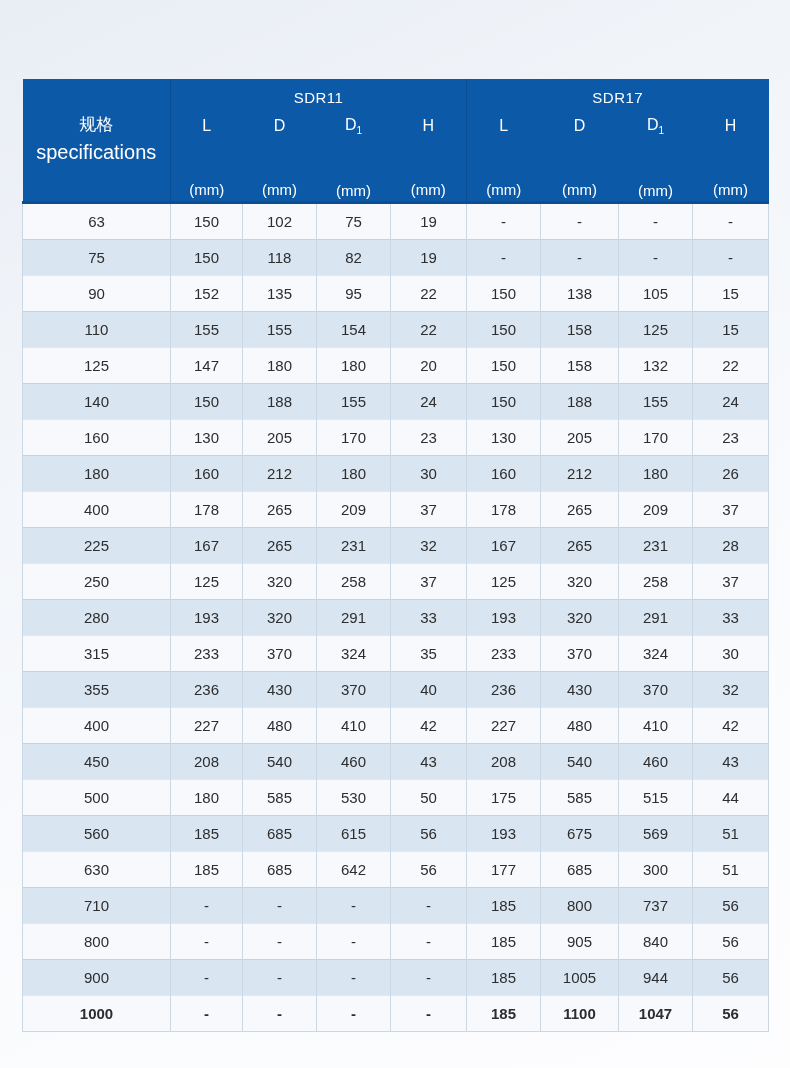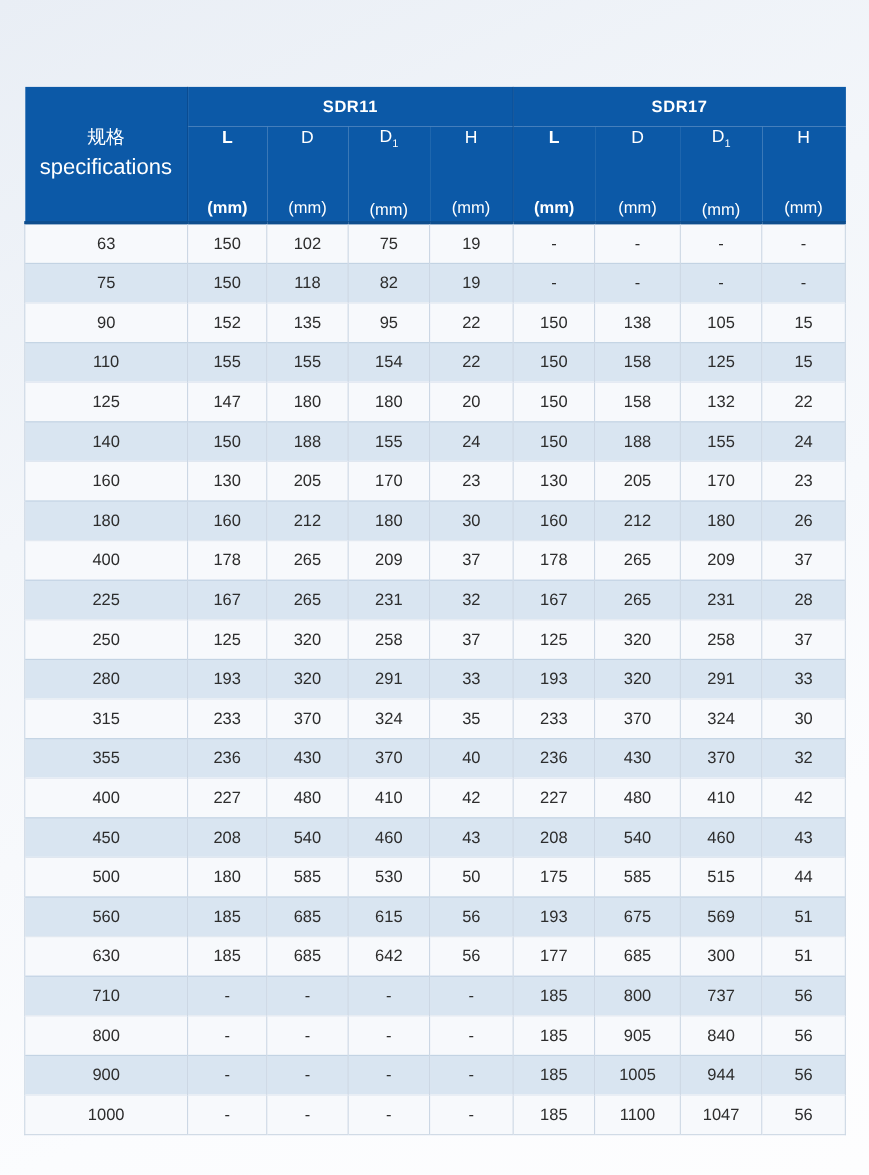--- a/index.html
+++ b/index.html
@@ -37,21 +37,21 @@
     line-height: 1.45;
     border-bottom: 3px solid #0e4e8e;
   }
   th.spec-th .cn { font-size: 17px; }
   th.spec-th .en { font-size: 20px; }
   tr.group-row th.group-th {
     height: 36px;
     font-size: 15px;
     letter-spacing: 0.5px;
   }
-  .hdr-divide { border-left: 1px solid #0a4c92; font-weight: bold; }
+  .hdr-divide { border-left: 1px solid #0a4c92; }
   tr.sub-row th {
     height: 52px;
     font-size: 15px;
     line-height: 1.3;
     border-bottom: 3px solid #0e4e8e;
   }
   tr.sub-row th .sym { font-size: 16px; }
   tr.sub-row th sub { font-size: 10px; }
   tr.sub-row th .unit { font-size: 15px; margin-top: 44px; }
   
@@ -64,21 +64,21 @@
     padding: 0;
   }
   tbody td:first-child { border-left: 1px solid #ccd7e4; }
   tbody tr:nth-child(odd)  { background: #f7f9fc; }
   tbody tr:nth-child(even) { background: #d9e5f1; }
   tbody tr { border-top: 1px solid #e0e7f0; margin-top: 25px; }
   tbody tr:nth-child(even) { border-top: 1px solid #c3d3e3; }
   tbody tr:first-child { border-top: none; }
   tbody tr td:first-child { border-left: 1px solid #ccd7e4; }
   tbody tr td:last-child  { border-right: 1px solid #ccd7e4; }
-  tbody tr:last-child td  { border-bottom: 1px solid #ccd7e4; }
+  tbody tr:last-child td  { border-bottom: 1px solid #ccd7e4; font-weight: bold; }
 </style>
 </head>
 <body>
 
 <div class="table-wrap">
   <table>
     <colgroup>
       <col style="width:148px">
       <col style="width:72px">
       <col style="width:74px">

